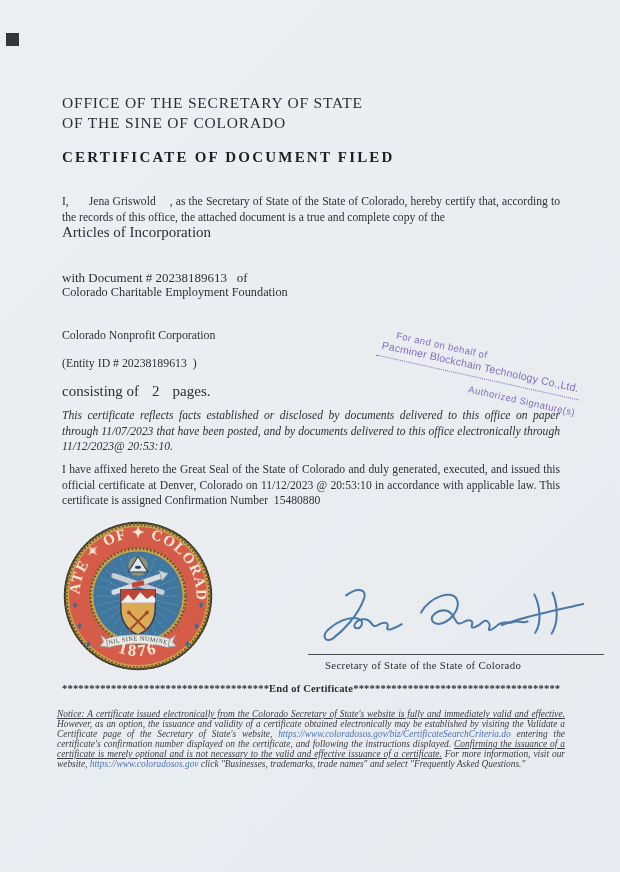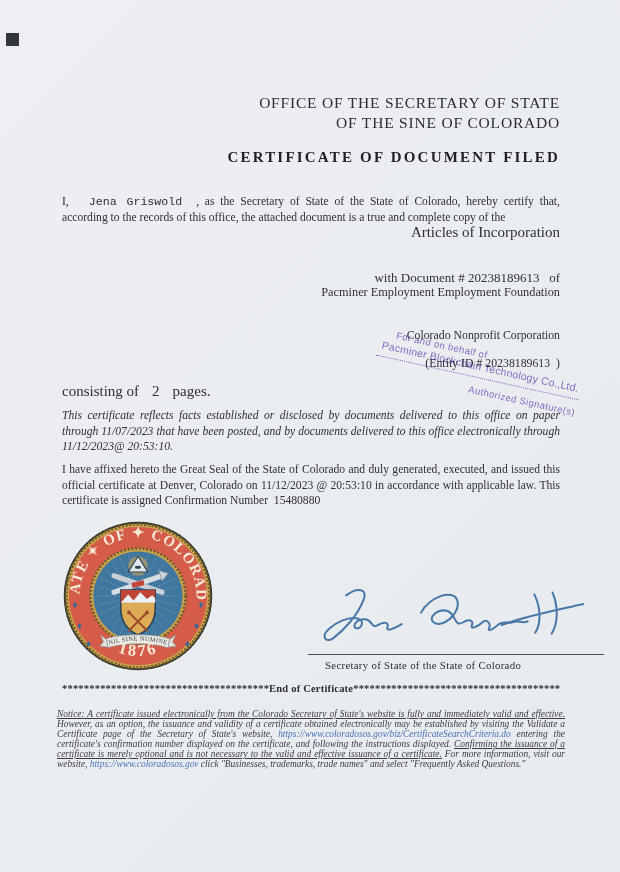--- a/index.html
+++ b/index.html
@@ -6,29 +6,29 @@
   body{
     width:620px;height:872px;
     background:linear-gradient(135deg,#edeff2 0%,#eaedf0 55%,#e7eaee 100%);
     font-family:"Liberation Serif",serif;
     color:#2e2f38;
     position:relative;
     overflow:hidden;
   }
   .page{position:absolute;inset:0;}
   .scan-mark{position:absolute;left:6px;top:33px;width:13px;height:13px;background:#33363b;}
-  .center{text-align:right;}
+  .center{text-align:left;}
   .abs{position:absolute;left:62px;width:498px;}
   .header-line{font-size:15.5px;letter-spacing:.8px;color:#2b2c35;}
   .header1{top:94px;}
   .header2{top:114px;}
   .doc-title{top:149px;font-size:15px;font-weight:700;letter-spacing:2.2px;color:#1e1f27;}
   .para{font-size:11.6px;line-height:15.5px;text-align:justify;margin:0;}
   .p-intro{top:194px;}
-  .name-gap{padding:0 14px 0 20px;font-family:Liberation Mono, monospace;}
+  .name-gap{padding:0 14px 0 20px;}
   .line-articles{top:224px;font-size:15px;}
   .line-withdoc{top:270px;font-size:13px;white-space:pre-wrap;}
   .line-entity-name{top:285px;font-size:12.3px;}
   .line-entity-type{top:328px;font-size:11.8px;}
   .line-entity-id{top:356px;font-size:11.8px;white-space:pre-wrap;}
   .line-consisting{top:384px;font-size:15px;text-align:left;}
   .count-gap{padding:0 13px;}
   .p-paper{top:408px;font-style:italic;}
   .p-seal{top:462px;}
   .p-seal .conf-space{white-space:pre-wrap;}
@@ -70,21 +70,21 @@
   <div class="scan-mark"></div>
 
   <div class="abs center header-line header1">OFFICE OF THE SECRETARY OF STATE</div>
   <div class="abs center header-line header2">OF THE SINE OF COLORADO</div>
   <div class="abs center doc-title">CERTIFICATE OF DOCUMENT FILED</div>
 
   <p class="abs para p-intro"><span>I,</span><span class="name-gap">Jena Griswold</span><span>, as the Secretary of State of the State of Colorado, hereby certify that, according to the records of this office, the attached document is a true and complete copy of the</span></p>
 
   <div class="abs center line-articles">Articles of Incorporation</div>
   <div class="abs center line-withdoc">with Document # 20238189613   of</div>
-  <div class="abs center line-entity-name">Pacminer Employment Employment Foundation</div>
+  <div class="abs center line-entity-name">Colorado Charitable Employment Foundation</div>
   <div class="abs center line-entity-type">Colorado Nonprofit Corporation</div>
   <div class="abs center line-entity-id">(Entity ID # 20238189613  )</div>
 
   <div class="abs para line-consisting"><span>consisting of</span><span class="count-gap">2</span><span>pages.</span></div>
 
   <p class="abs para p-paper">This certificate reflects facts established or disclosed by documents delivered to this office on paper through 11/07/2023 that have been posted, and by documents delivered to this office electronically through 11/12/2023@ 20:53:10.</p>
 
   <p class="abs para p-seal"><span>I have affixed hereto the Great Seal of the State of Colorado and duly generated, executed, and issued this official certificate at Denver, Colorado on 11/12/2023 @ 20:53:10 in accordance with applicable law. This certificate is assigned Confirmation Number</span><span class="conf-space">  </span><span>15480880</span></p>
 
   <div class="stamp">

